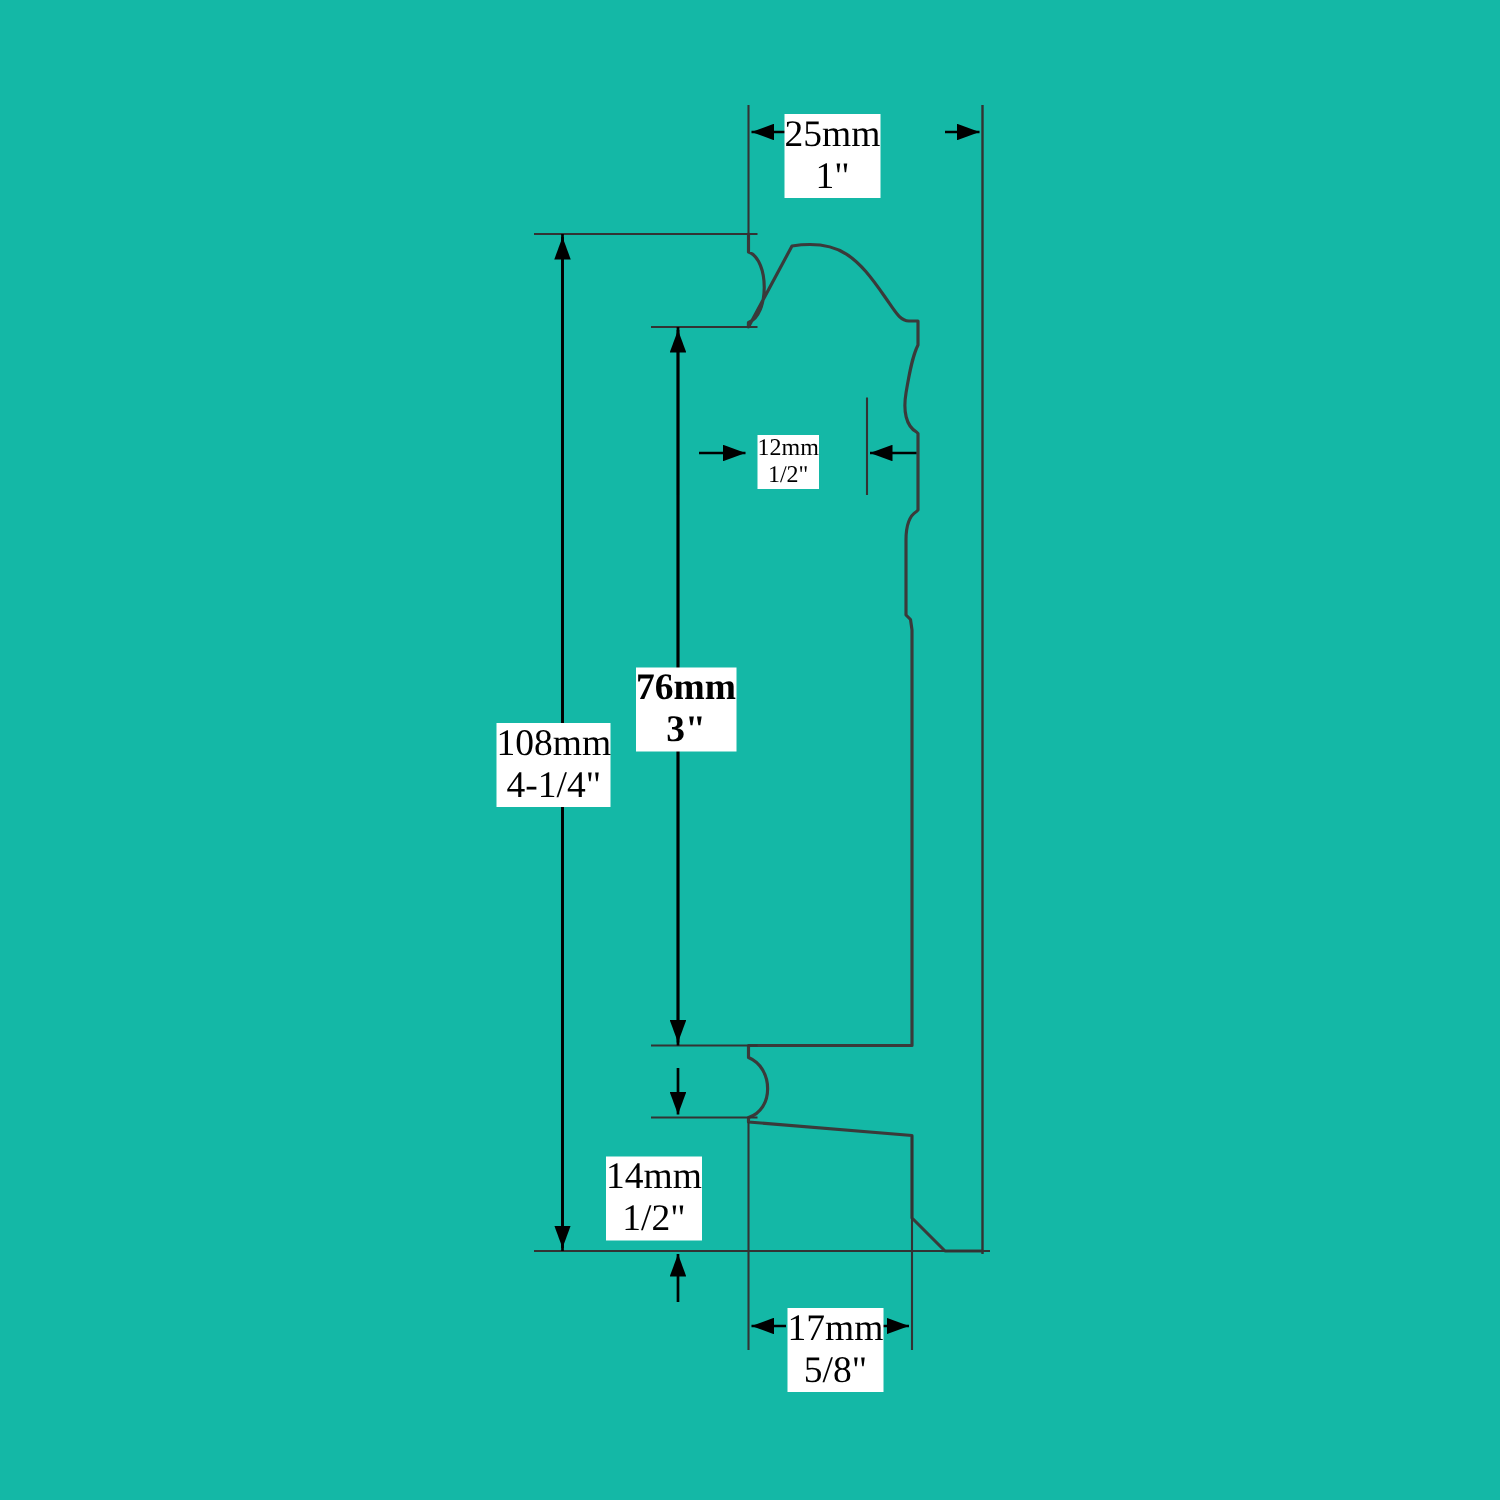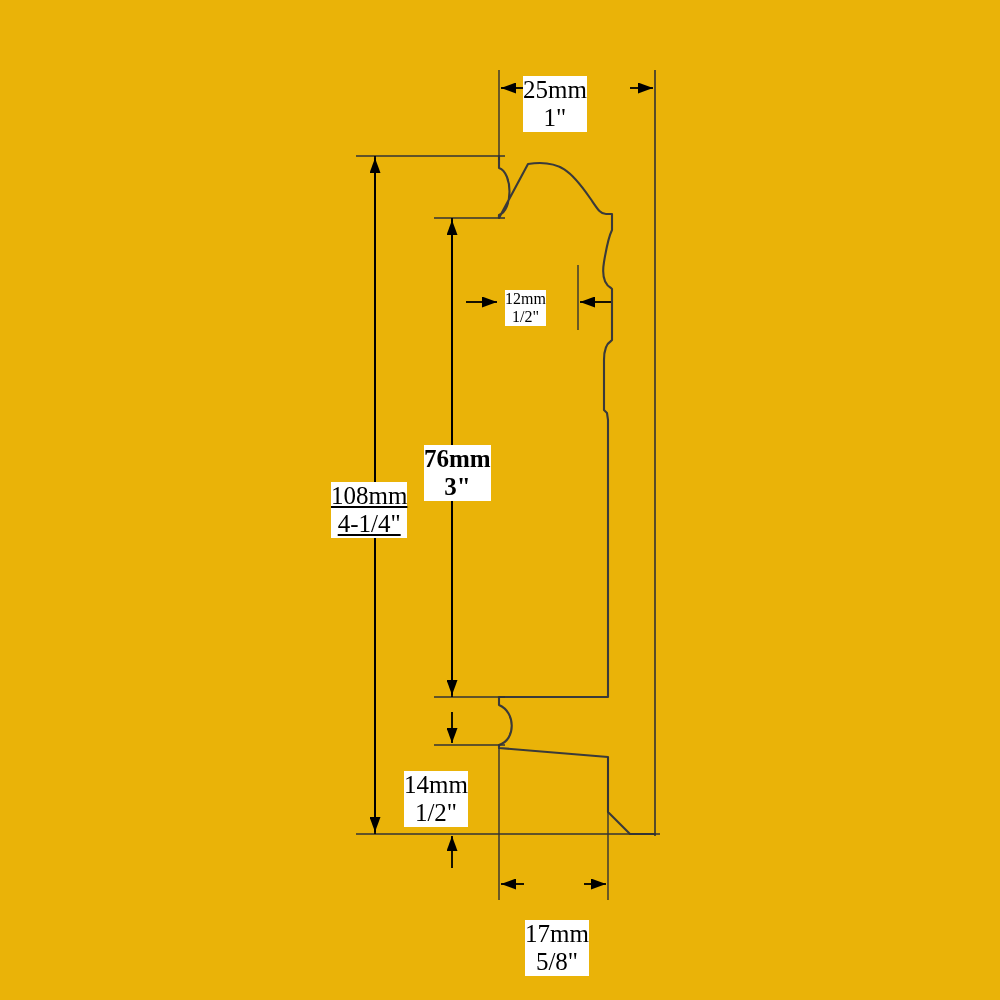--- a/index.html
+++ b/index.html
@@ -11,21 +11,21 @@
   body {
     width: 1000px;
     height: 1000px;
     font-family: "Liberation Serif", "DejaVu Serif", serif;
     overflow: hidden;
   }
   #drawing-root {
     position: relative;
     width: 1000px;
     height: 1000px;
-    background: #eab308;
+    background: #14b8a6;
   }
   svg#profile-svg {
     position: absolute;
     top: 0;
     left: 0;
     width: 1000px;
     height: 1000px;
     display: block;
   }
   .dim-text {
@@ -38,23 +38,23 @@
     background: #ffffff;
     user-select: none;
   }
   .dim-text .line1,
   .dim-text .line2 {
     display: block;
   }
   .t-25 { left: 523px; top: 76px;  font-size: 25px; }
   .t-12 { left: 505px; top: 290px; font-size: 16px; }
   .t-76 { left: 424px; top: 445px; font-size: 25px; font-weight: bold; }
-  .t-108{ left: 331px; top: 482px; font-size: 25px; text-decoration: underline; }
+  .t-108{ left: 331px; top: 482px; font-size: 25px; }
   .t-14 { left: 404px; top: 771px; font-size: 25px; }
-  .t-17 { left: 525px; top: 872px; font-size: 25px; margin-top: 48px; }
+  .t-17 { left: 525px; top: 872px; font-size: 25px; }
 </style>
 </head>
 <body>
 
 <div id="drawing-root">
 
   <svg id="profile-svg" viewBox="0 0 1000 1000">
     <defs>
       <marker id="arrow-left" markerWidth="16" markerHeight="10" refX="15" refY="5" orient="auto" markerUnits="userSpaceOnUse">
         <path d="M15,0 L0,5 L15,10 Z" fill="#000000"></path>

